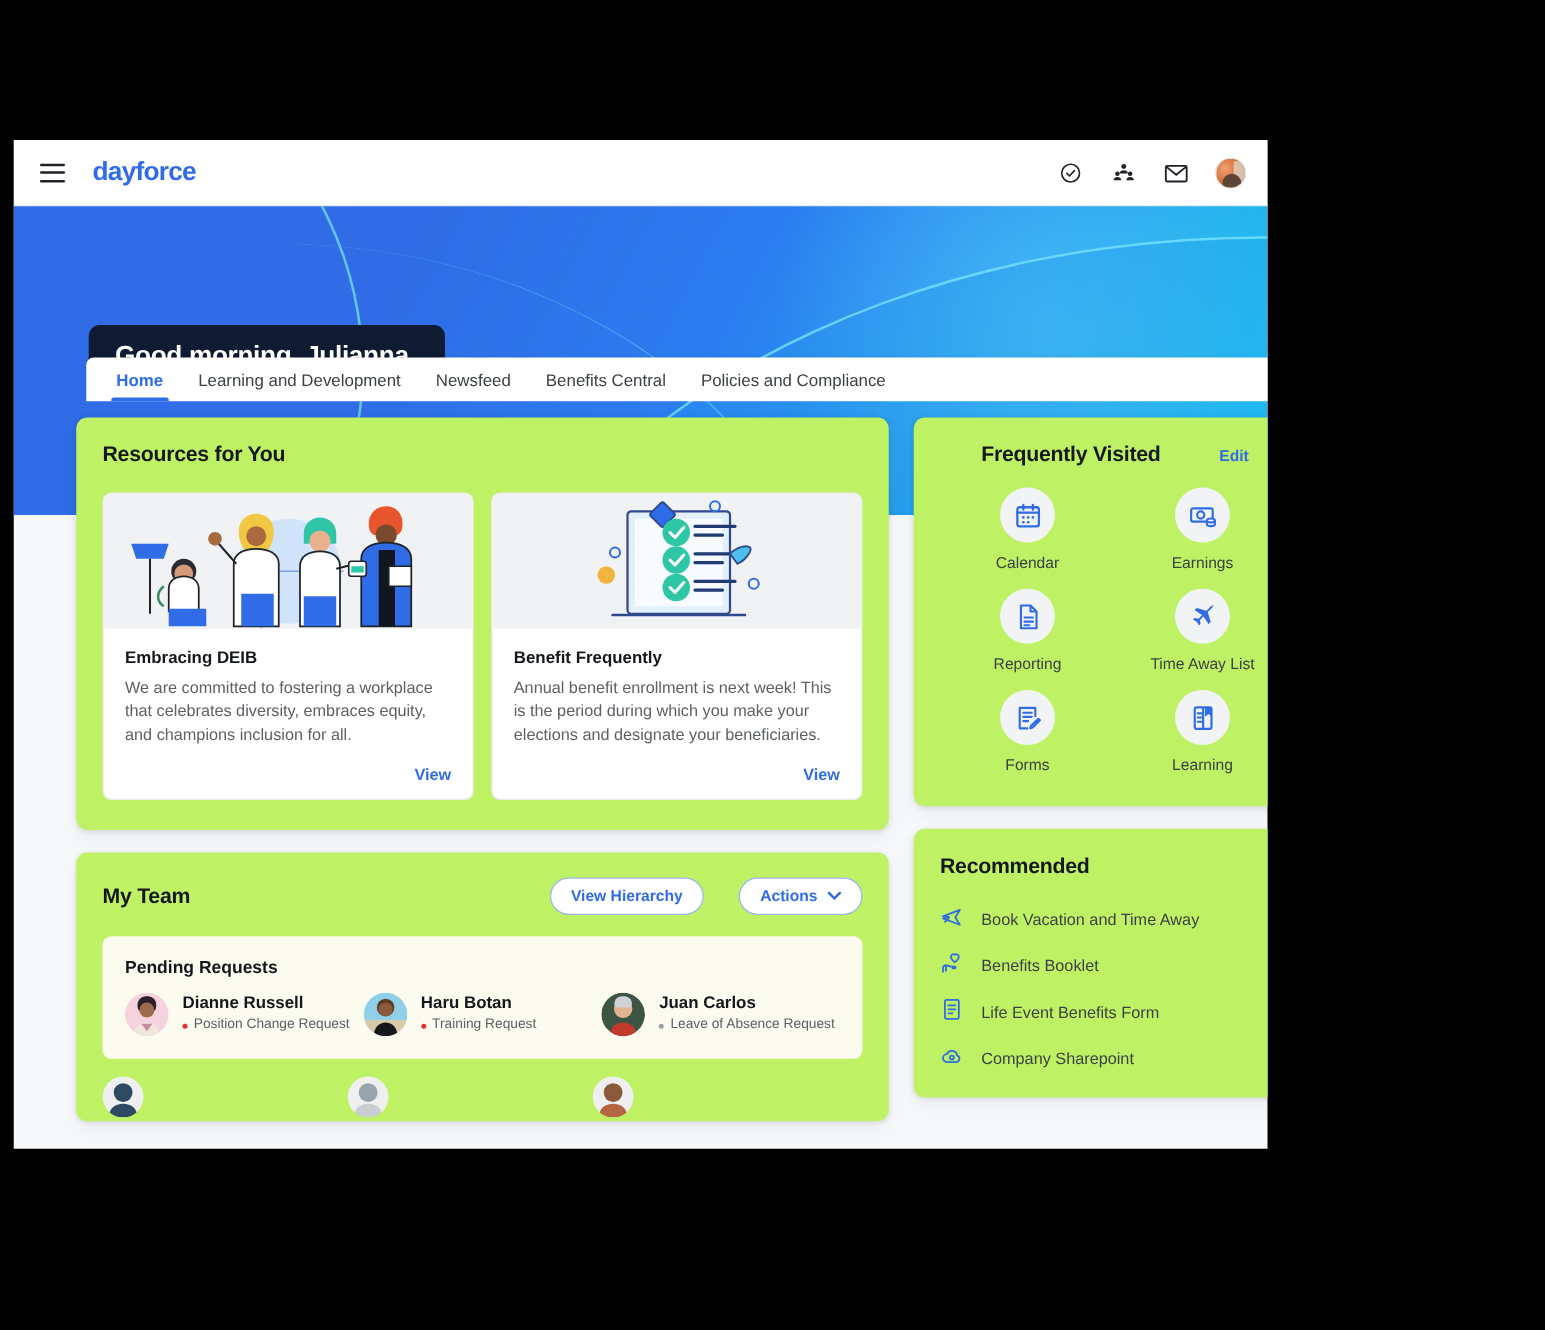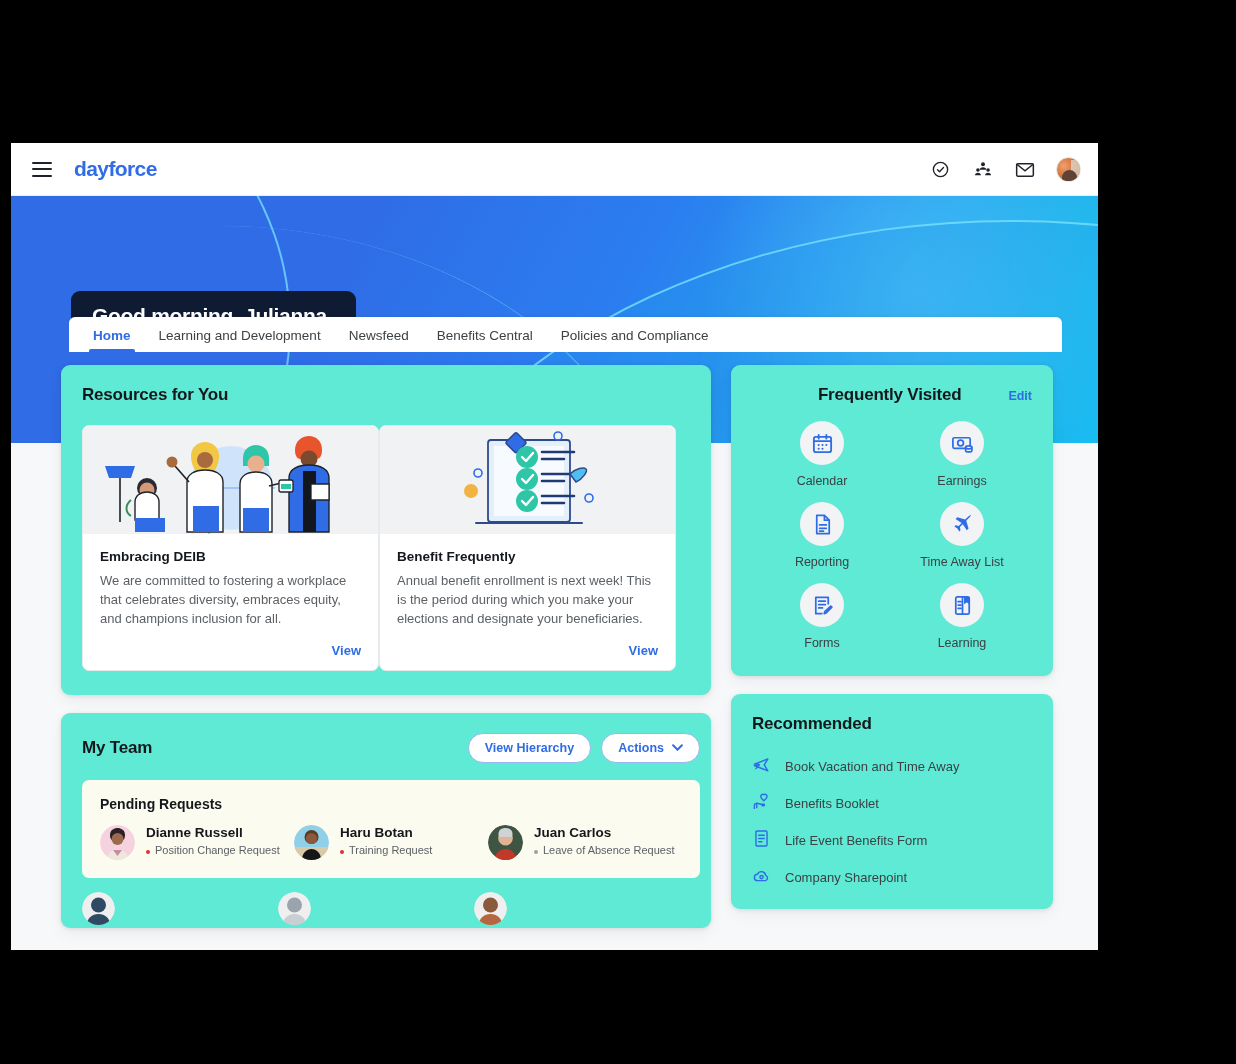--- a/index.html
+++ b/index.html
@@ -4,22 +4,22 @@
 <style>
   * { box-sizing: border-box; margin: 0; padding: 0; }
   html, body {
     width: 1236px; height: 1064px;
     background: #000;
     font-family: "Liberation Sans", sans-serif;
     overflow: hidden;
   }
   .screen {
     position: absolute;
-    left: 11px; top: 143px;
-    width: 1087px; height: 807px;
+    left: 11px; top: 112px;
+    width: 1003px; height: 807px;
     background: #f7f8f9;
     overflow: hidden;
   }
 
   
   .topbar {
     position: relative;
     height: 53px;
     background: #ffffff;
     display: flex; align-items: center;
@@ -150,69 +150,69 @@
   .main {
     position: absolute; left: 0; top: 222px;
     width: 1111px;
     padding: 0 50px;
     display: flex; gap: 20px;
   }
   .col-left { width: 650px; flex: none; }
   .col-right { width: 322px; flex: none; }
 
   .card {
-    background: #5eead4;
+    background: #bef264;
     border-radius: 9px;
     box-shadow: 0 1px 4px rgba(16,24,40,.10), 0 6px 16px rgba(16,24,40,.05);
   }
   .card-title {
     font-size: 17px; font-weight: bold; color: #14181c;
     letter-spacing: -0.2px;
   }
 
   
   .resources { padding: 20px 21px 24px 21px; }
-  .res-cards { display: flex; margin-top: 20px; }
+  .res-cards { display: flex; gap: 14px; margin-top: 20px; }
   .res-card {
     width: 297px;
     border: 1px solid #e8eaec;
     border-radius: 7px;
     overflow: hidden;
     background: #fff;
   }
   .res-illus { height: 108px; background: #f1f2f4; position: relative; overflow: hidden; }
   .res-body { padding: 15px 17px 12px 17px; }
   .res-h { font-size: 13.5px; font-weight: bold; color: #14181c; }
   .res-p { margin-top: 8px; font-size: 13px; line-height: 1.45; color: #5c6166; }
   .res-view {
     margin-top: 14px; text-align: right;
     font-size: 13px; font-weight: bold; color: #2f6ce5; cursor: pointer;
   }
 
   
   .freq { padding: 20px 21px 26px 21px; }
-  .freq-head { display: flex; align-items: baseline; justify-content: flex-end; gap: 47px; }
+  .freq-head { display: flex; align-items: baseline; justify-content: center; gap: 47px; }
   .freq-edit { font-size: 12.5px; font-weight: bold; color: #2f6ce5; cursor: pointer; }
   .freq-grid {
     margin-top: 16px;
     display: grid; grid-template-columns: 1fr 1fr; row-gap: 14px;
     justify-items: center;
   }
   .freq-item { display: flex; flex-direction: column; align-items: center; cursor: pointer; width: 120px; }
   .freq-circle {
     width: 44px; height: 44px; border-radius: 50%;
     background: #f2f3f5;
     display: flex; align-items: center; justify-content: center;
   }
   .freq-label { margin-top: 9px; font-size: 12.5px; color: #3c4145; text-align: center; }
 
   
-  .myteam { margin-top: 18px; padding: 20px 11px 0 21px; overflow: hidden; height: 215px; }
+  .myteam { margin-top: 18px; padding: 20px 21px 0 21px; overflow: hidden; height: 215px; }
   .mt-head { display: flex; align-items: center; justify-content: space-between; }
-  .mt-btns { display: flex; gap: 10px; justify-content: space-between; }
+  .mt-btns { display: flex; gap: 28px; justify-content: space-between; }
   .pill {
     border: 1px solid #9ab6f0; border-radius: 17px;
     padding: 7px 16px;
     font-size: 12.5px; font-weight: bold; color: #2f6ce5;
     background: #fff; cursor: pointer;
     display: flex; align-items: center; gap: 8px;
     font-family: "Liberation Sans", sans-serif;
   }
   .pending {
     margin-top: 17px;

